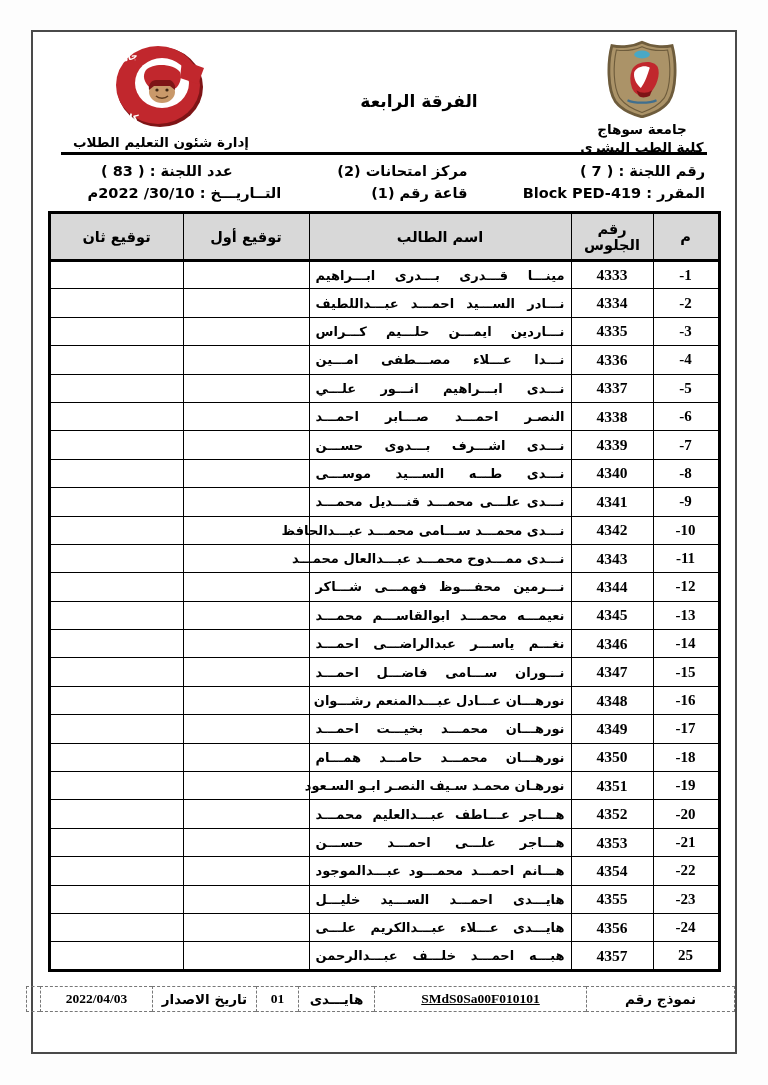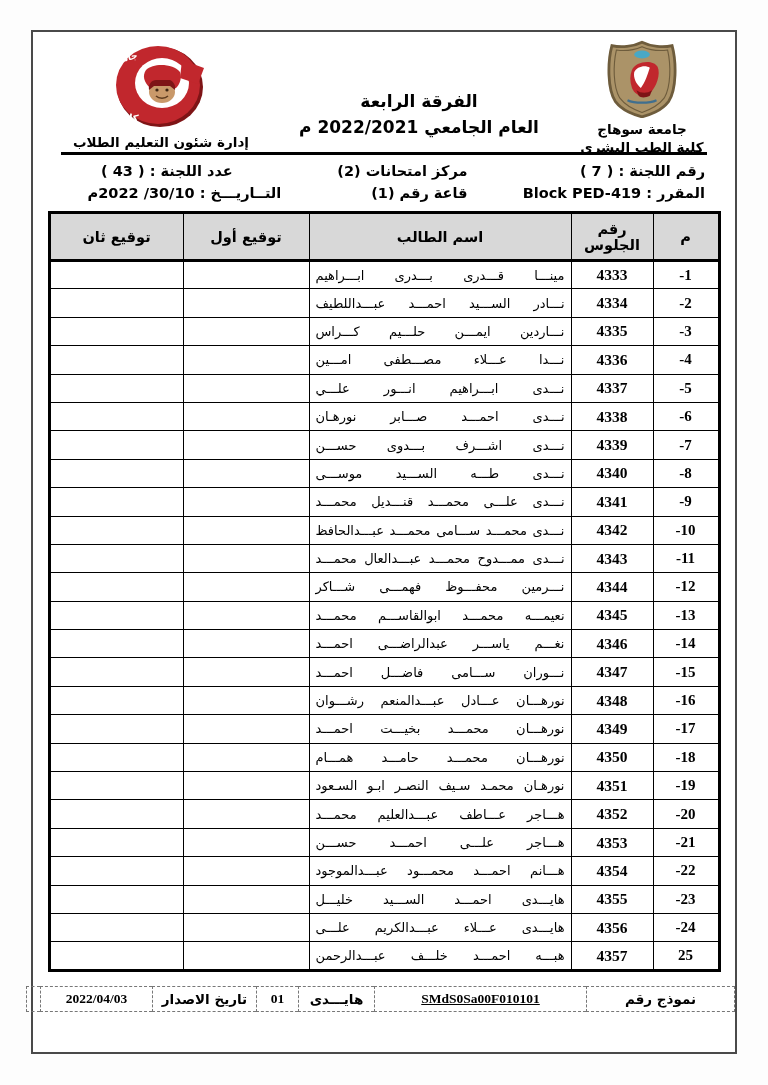--- a/index.html
+++ b/index.html
@@ -33,21 +33,21 @@
   table.roster col.c-sig2{width:134px;}
   table.roster th{
     background:#d8d8d8;border:1px solid #000;border-bottom:3px solid #000;
     font-size:14.5px;font-weight:bold;height:48px;padding:2px 4px;box-sizing:border-box;
   }
   table.roster td{
     border:1px solid #000;height:28.4px;padding:0 6px;box-sizing:border-box;vertical-align:middle;
   }
   td.idx{font-family:"Liberation Serif",serif;font-weight:bold;font-size:15px;text-align:center;direction:ltr;}
   td.seat{font-family:"Liberation Serif",serif;font-weight:bold;font-size:15.5px;text-align:center;direction:ltr;margin-left:44px;}
-  td.name{font-weight:normal;font-size:13px;}
+  td.name{font-weight:bold;font-size:13px;}
   td.name .stretch{display:block;width:100%;text-align:justify;text-align-last:justify;direction:rtl;white-space:nowrap;}
   
   table.footer{border-collapse:collapse;margin:14px auto 0 auto;width:670px;table-layout:fixed;direction:rtl;}
   table.footer td{border:1.5px dashed #777;height:25px;font-weight:bold;font-size:13.5px;text-align:center;padding:0 4px;box-sizing:border-box;}
   td.f-code{font-family:"Liberation Serif",serif;font-size:15px;text-decoration:underline;direction:ltr;}
   td.f-date{font-family:"Liberation Serif",serif;font-size:14.5px;direction:ltr;}
   td.f-ver{font-family:"Liberation Serif",serif;font-size:14.5px;}
   .logo-box{display:block;}
 </style>
 </head>
@@ -68,21 +68,20 @@
         <path d="M20 54 C26 57 40 57 46 54" stroke="#3f6f8f" stroke-width="2" fill="none"></path>
       </svg>
       <div class="uni-lines">
         <div>جامعة سوهاج</div>
         <div>كلية الطب البشرى</div>
       </div>
     </div>
 
     <div class="hdr-col hdr-center">
       <div class="title-line">الفرقة الرابعة</div>
-      <div class="title-line">العام الجامعي 2022/2021 م</div>
     </div>
 
     <div class="hdr-col hdr-left">
       <svg class="logo-box" width="150" height="92" viewBox="0 0 150 92">
         <ellipse cx="74" cy="47" rx="43" ry="40" fill="#7e1416"></ellipse>
         <ellipse cx="72" cy="45" rx="42" ry="39" fill="#c1272d"></ellipse>
         <ellipse cx="76" cy="43" rx="27" ry="25" fill="#fff"></ellipse>
         <path d="M96 20 L118 28 L112 44 L94 38 Z" fill="#c1272d"></path>
         <path d="M60 30 C68 22 88 24 94 32 C96 38 94 44 90 48 L64 48 C58 42 56 36 60 30 Z" fill="#c1272d"></path>
         <ellipse cx="76" cy="52" rx="13" ry="11" fill="#c9996a"></ellipse>
@@ -95,21 +94,21 @@
       </svg>
       <div class="admin-line">إدارة شئون التعليم الطلاب</div>
     </div>
   </div>
 
   <div class="sep"></div>
 
   <div class="info">
     <div class="cell">رقم اللجنة : ( 7 )</div>
     <div class="cell c-center">مركز امتحانات (2)</div>
-    <div class="cell c-left">عدد اللجنة : ( 43 )</div>
+    <div class="cell c-left">عدد اللجنة : ( 83 )</div>
     <div class="cell">المقرر : Block PED-419</div>
     <div class="cell c-center">قاعة رقم (1)</div>
     <div class="cell c-left">التــاريـــخ : 30/10/ 2022م</div>
   </div>
 
   <table class="roster">
     <colgroup>
       <col class="c-idx">
         <col class="c-seat">
         <col class="c-name">
@@ -168,21 +167,21 @@
           <td class="name">
             <span class="stretch">نـــدى ابـــراهيم انـــور علـــي</span>
           </td>
           <td></td>
           <td></td>
         </tr>
         <tr>
           <td class="idx">-6</td>
           <td class="seat">4338</td>
           <td class="name">
-            <span class="stretch">نـــدى احمـــد صـــابر نورهـان</span>
+            <span class="stretch">النصـر احمـــد صـــابر احمـــد</span>
           </td>
           <td></td>
           <td></td>
         </tr>
         <tr>
           <td class="idx">-7</td>
           <td class="seat">4339</td>
           <td class="name">
             <span class="stretch">نـــدى اشـــرف بـــدوى حســـن</span>
           </td>

